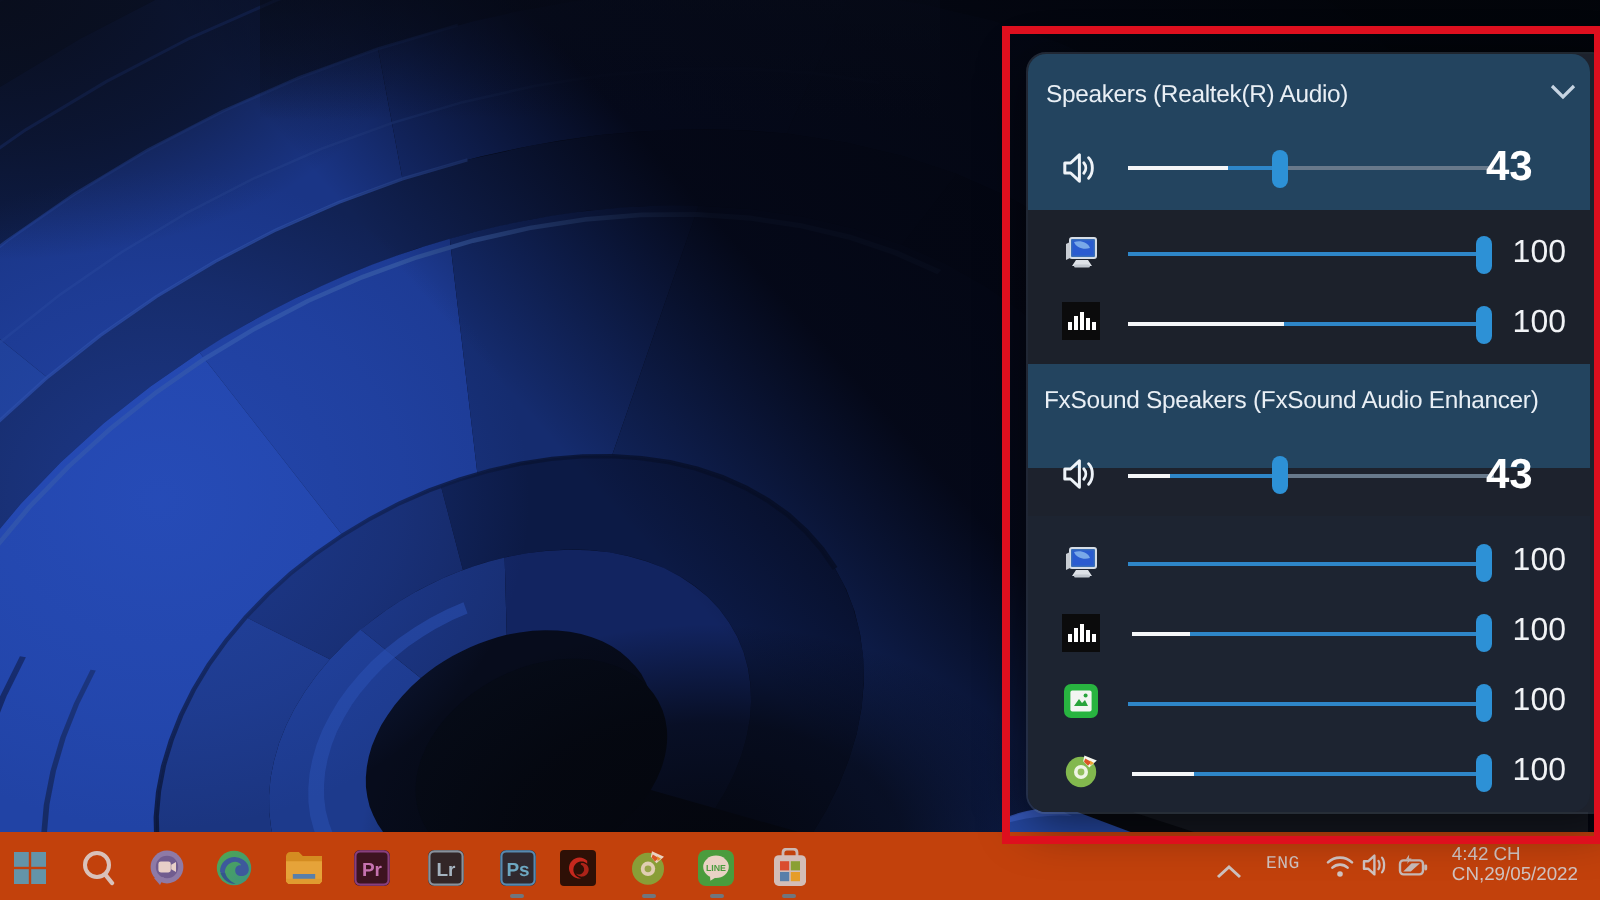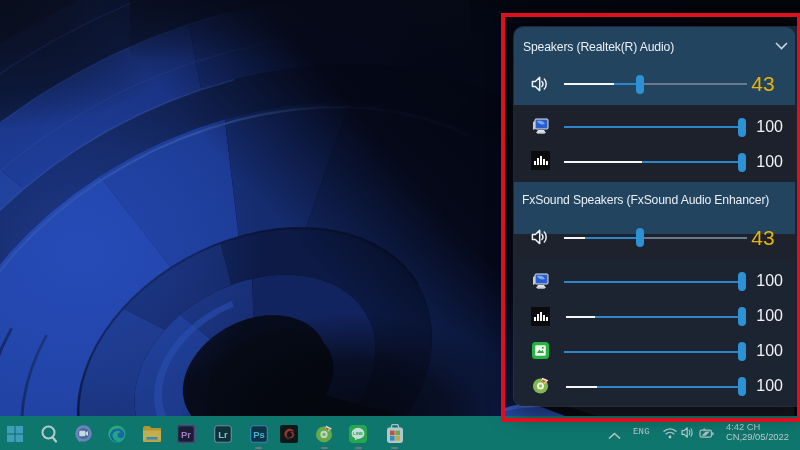--- a/index.html
+++ b/index.html
@@ -1,30 +1,30 @@
 <!DOCTYPE html>
 <html><head>
 <meta charset="utf-8">
 <style>
   html,body{margin:0;padding:0;}
   #screen{position:relative;width:800px;height:450px;overflow:hidden;background:#060a14;
     font-family:"Liberation Sans",sans-serif;}
   #wall{position:absolute;left:0;top:0;}
   
-  #taskbar{position:absolute;left:0;top:416px;width:800px;height:34px;background:#0f766e;}
+  #taskbar{position:absolute;left:0;top:416px;width:800px;height:34px;background:#c2410c;}
   .ti{position:absolute;top:0;opacity:0.8;}
   .ind{position:absolute;top:31px;width:7px;height:2px;border-radius:1px;background:#6f767e;}
   
   .trayt{position:absolute;color:#d2d5da;font-size:10px;opacity:0.88;}
   
   #panel{position:absolute;left:514px;top:27px;width:281px;height:379px;border-radius:9px;
      background:#1d222d;box-shadow:0 6px 24px rgba(0,0,0,0.55);outline:1px solid rgba(110,130,150,0.28);outline-offset:0px;padding-left:10px;}
   .card{position:absolute;left:0;width:281px;background:#23445f;}
   .hdr{position:absolute;color:#e9eff5;font-size:12.2px;letter-spacing:-0.15px;white-space:nowrap;}
-  .bigval{position:absolute;color:#eab308;font-size:21px;line-height:24px;text-align:center;width:40px;}
+  .bigval{position:absolute;color:#ffffff;font-size:21px;line-height:24px;text-align:left;width:40px;font-weight:bold;}
   .smallval{position:absolute;color:#f0f2f5;font-size:16px;line-height:18px;text-align:right;width:40px;}
   .track{position:absolute;height:2px;}
   .thumb{position:absolute;width:7.5px;height:19px;border-radius:4px;background:#2d91d6;}
   .icon{position:absolute;}
 </style>
 </head>
 <body>
 <div id="screen">
 <svg id="wall" width="800" height="450" viewBox="0 0 800 450">
       <rect width="800" height="450" fill="#070c1c"></rect>

